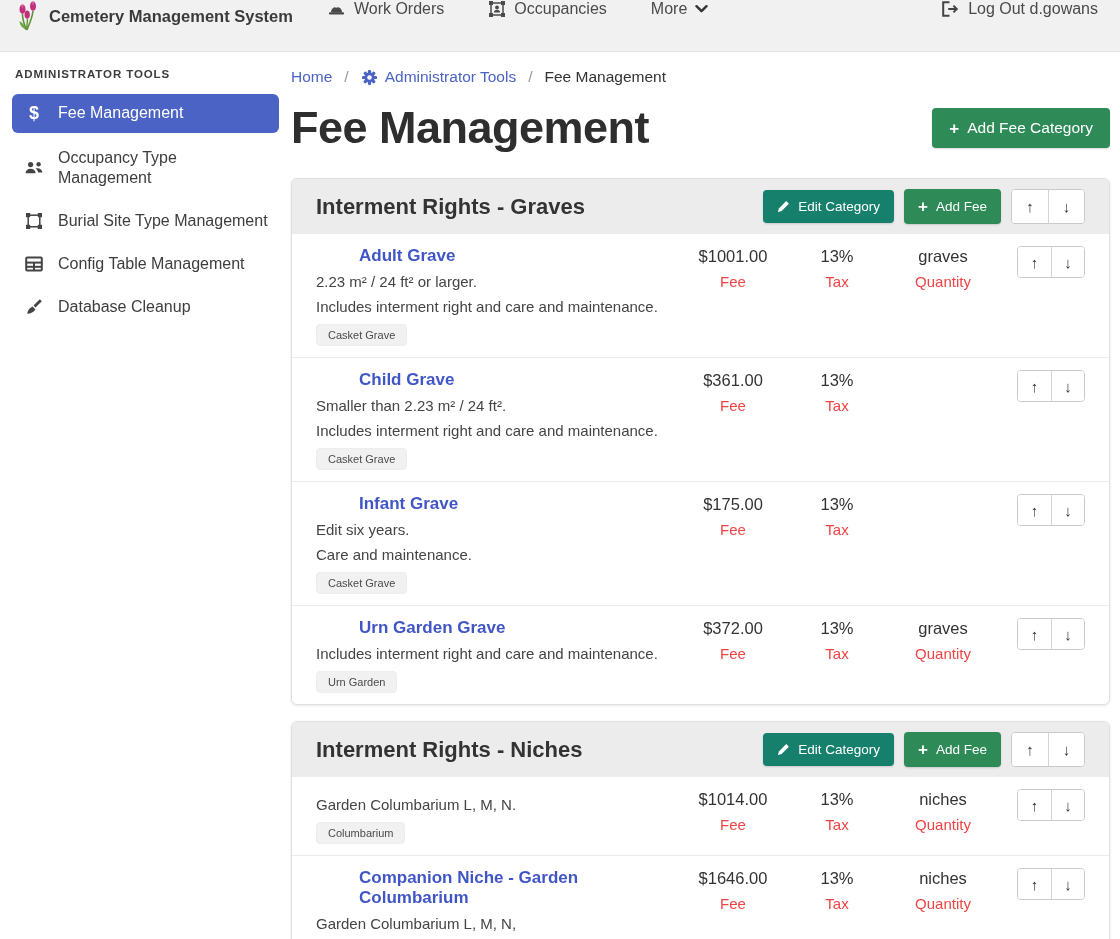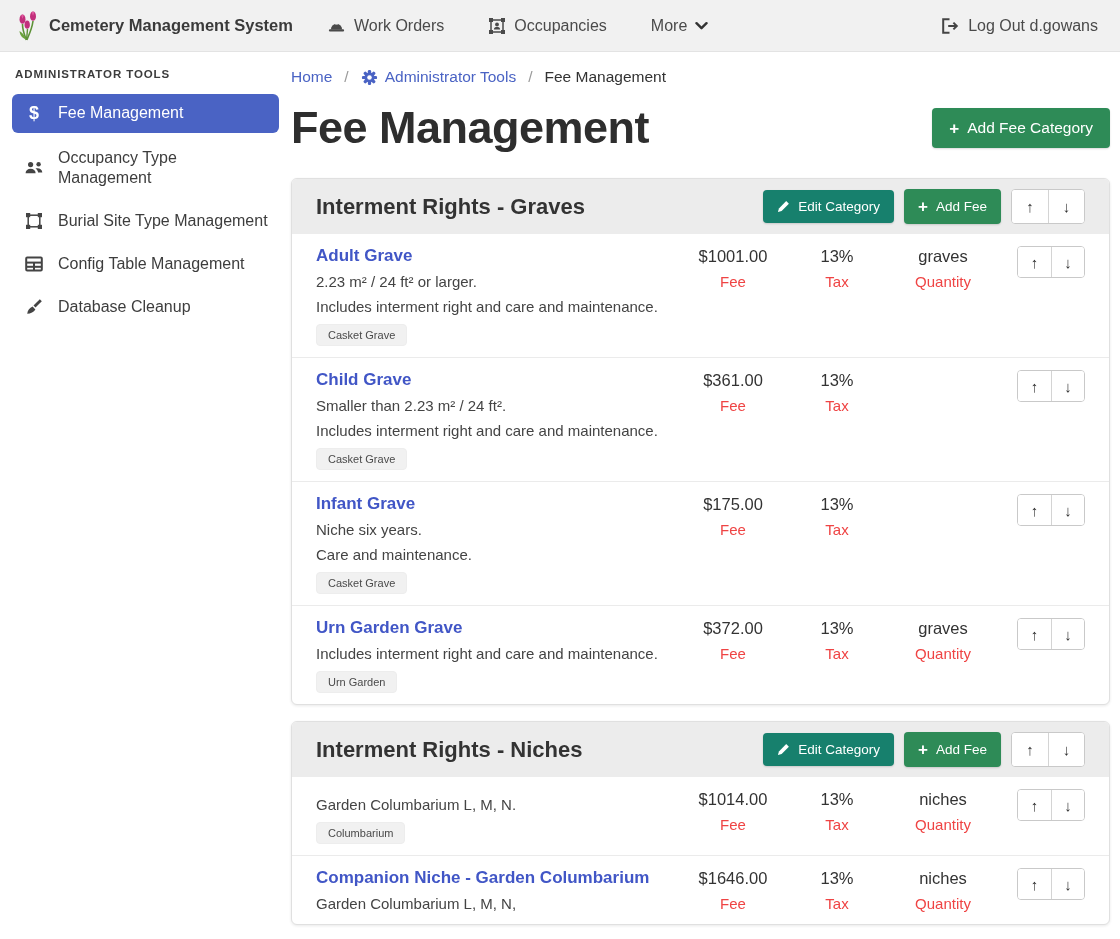--- a/index.html
+++ b/index.html
@@ -3,21 +3,21 @@
 <meta charset="utf-8">
 <style>
   :root{
     --accent:#4a63c4; --link:#4156c6; --teal:#17806d; --green:#2e8b57;
     --navbar-bg:#f1f1f1; --header-bg:#ececec; --text-dark:#333; --text-desc:#444;
   }
   *{box-sizing:border-box;margin:0;padding:0;}
   html,body{width:1120px;height:939px;overflow:hidden;background:#fff;
     font-family:"Liberation Sans","DejaVu Sans",sans-serif;color:var(--text-dark);}
   
-  .navbar{height:52px;background:var(--navbar-bg);display:flex;align-items:center;
+  .navbar{height:52px;background:var(--navbar-bg);display:flex;align-items:flex-start;
     padding:0 22px 0 14px;border-bottom:1px solid #e3e3e3;}
   .brand{display:flex;align-items:center;gap:9px;margin-right:34px;}
   .brand-title{font-size:16.5px;font-weight:700;color:#3a3a3a;}
   .nav-item{display:flex;align-items:center;gap:8px;font-size:16px;color:#4a4a4a;
     margin-right:44px;cursor:pointer;}
   .nav-item svg{flex:0 0 auto;}
   .nav-right{margin-left:auto;display:flex;align-items:center;gap:9px;font-size:16px;color:#4a4a4a;cursor:pointer;}
   
   .layout{display:flex;align-items:flex-start;}
   .sidebar{width:291px;flex:0 0 291px;padding:16px 14px 0 14px;}
@@ -50,21 +50,21 @@
   .btn-edit{background:var(--teal);font-size:13.5px;padding:9px 14px;justify-content:flex-end;}
   .btn-addfee{background:var(--green);font-size:13.5px;padding:9px 14px;}
   .arrow-group{display:inline-flex;border:1px solid #c9c9c9;border-radius:4px;overflow:hidden;background:#fff;}
   .arrow-btn{background:#fff;border:none;width:36px;height:33px;font-size:15px;color:#333;cursor:pointer;font-family:inherit;}
   .arrow-btn + .arrow-btn{border-left:1px solid #d4d4d4;}
   .row-arrows .arrow-btn{width:33px;height:30px;}
   
   .fee-row{display:grid;grid-template-columns:1fr 108px 100px 112px 86px;
     padding:12px 24px 11px 24px;align-items:start;}
   .fee-row + .fee-row{border-top:1px solid #ebebeb;}
-  .fee-name{font-size:17px;font-weight:700;color:var(--link);text-decoration:none;cursor:pointer;display:inline-block;line-height:20px;}
+  .fee-name{font-size:17px;font-weight:700;color:var(--link);text-decoration:none;cursor:pointer;display:inline-block;line-height:20px;margin-left:43px;}
   .fee-desc{font-size:15px;color:var(--text-desc);margin-top:6px;line-height:19px;}
   .badge{display:inline-block;background:#f1f1f1;border:1px solid #ededed;border-radius:4px;
     font-size:11px;color:#4a4a4a;padding:4px 11px;margin-top:8px;}
   .fee-col{text-align:center;}
   .fee-col .val{font-size:16.5px;color:#333;line-height:20px;}
   .fee-col .lab{font-size:15px;color:#ef4444;margin-top:7px;}
   .row-arrows{justify-self:end;}
 </style>
 </head>
 <body>
@@ -294,21 +294,21 @@
         <div class="fee-col"></div>
         <span class="arrow-group row-arrows">
           <button class="arrow-btn">↑</button>
           <button class="arrow-btn">↓</button>
         </span>
       </div>
 
       <div class="fee-row">
         <div class="fee-main">
           <a class="fee-name">Infant Grave</a>
-          <div class="fee-desc">Niche six years.</div>
+          <div class="fee-desc">Edit six years.</div>
           <div class="fee-desc">Care and maintenance.</div>
           <div><span class="badge">Casket Grave</span></div>
         </div>
         <div class="fee-col">
           <div class="val">$175.00</div>
             <div class="lab">Fee</div>
         </div>
         <div class="fee-col">
           <div class="val">13%</div>
             <div class="lab">Tax</div>

